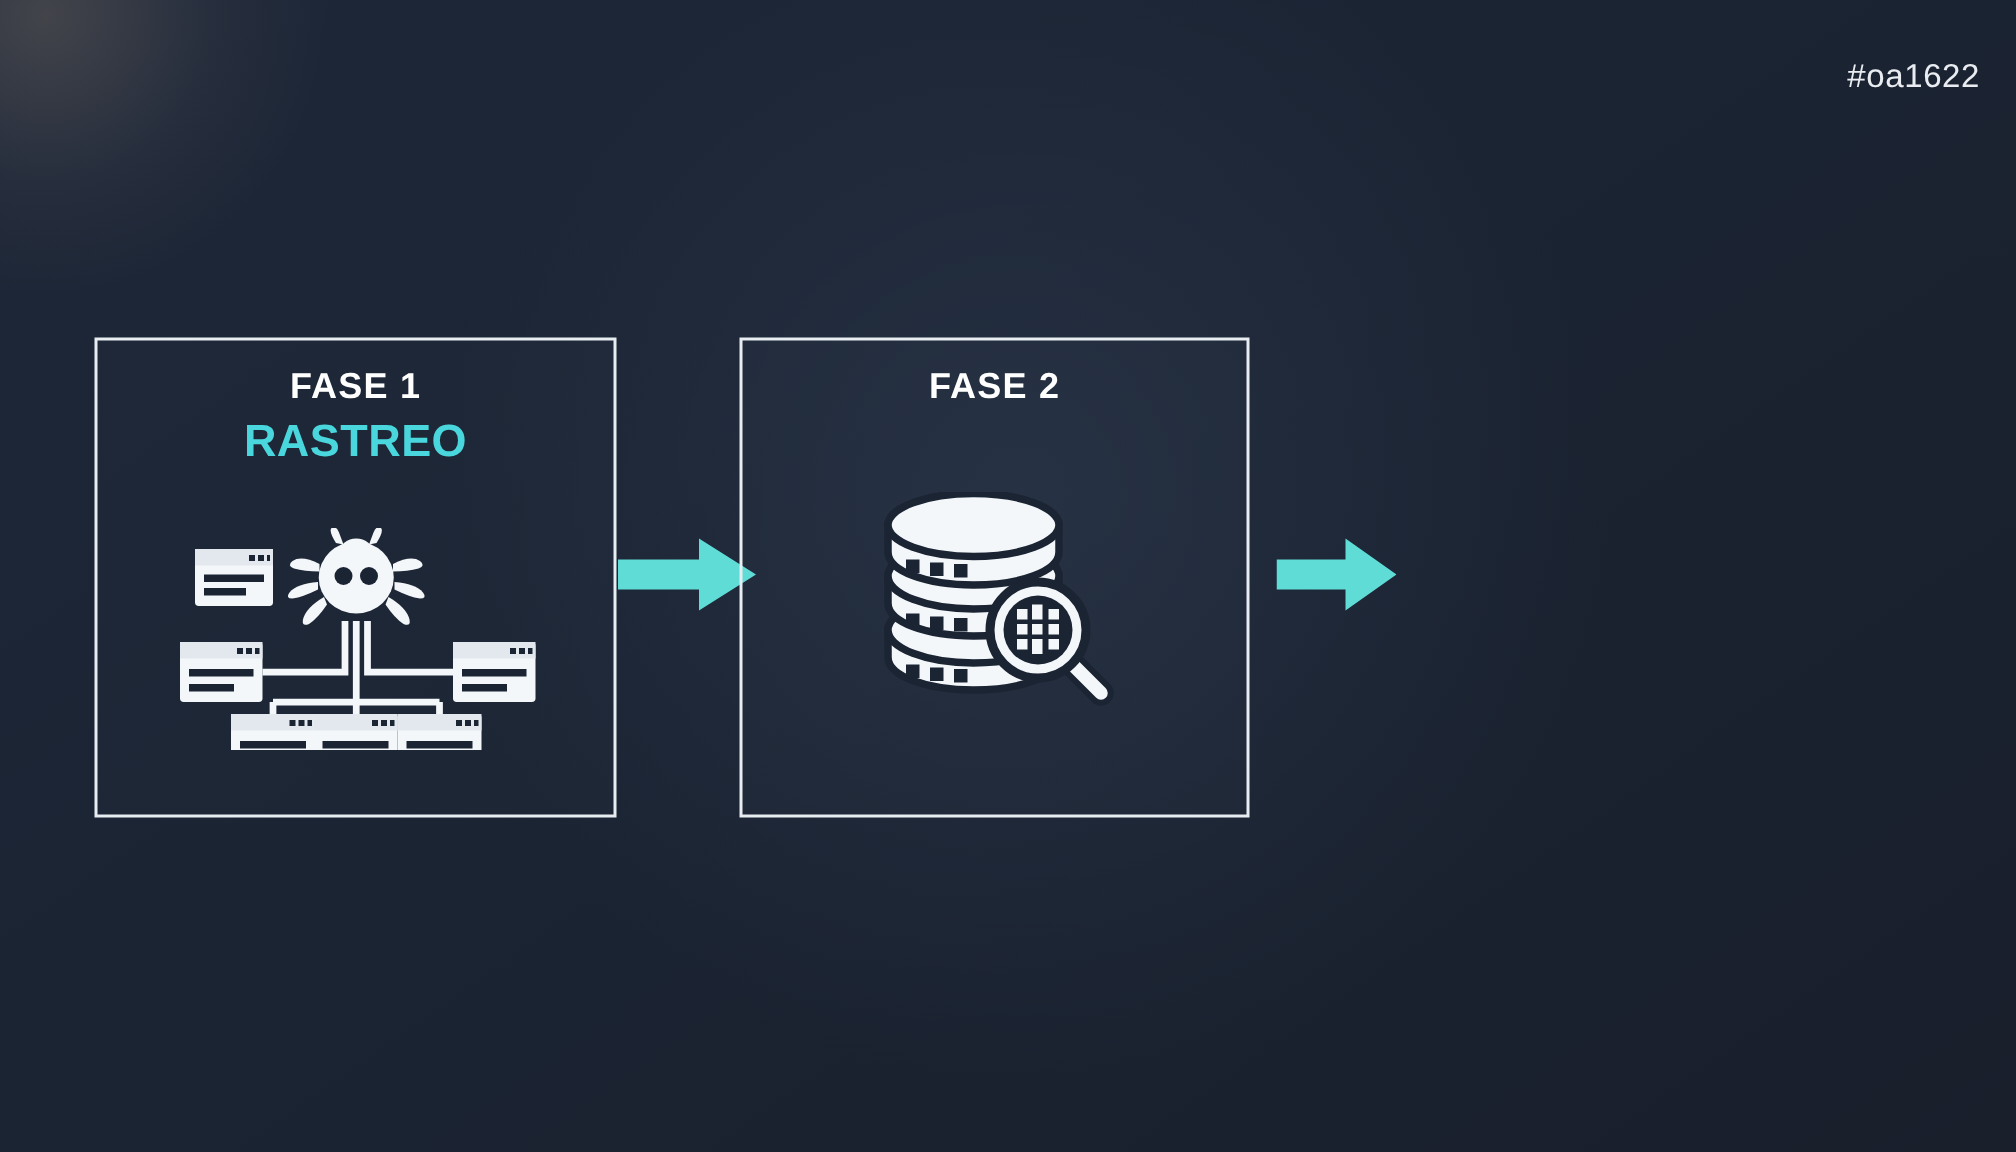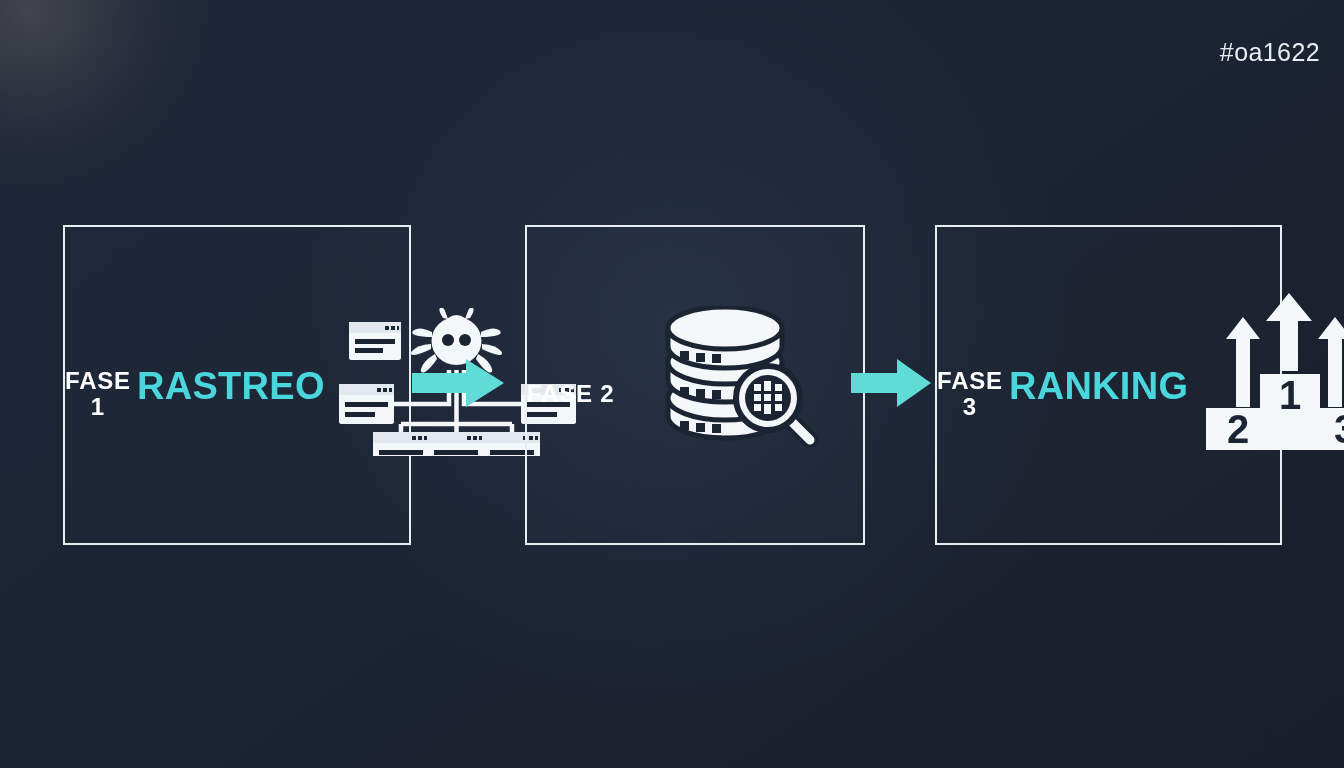--- a/index.html
+++ b/index.html
@@ -15,53 +15,53 @@
     width:1344px; height:768px;
     background:
       radial-gradient(circle 260px at 30px 10px, rgba(214,185,150,0.20) 0%, rgba(160,150,140,0.07) 42%, rgba(27,36,51,0) 72%),
       radial-gradient(circle 560px at 680px 330px, rgba(44,57,78,0.55) 0%, rgba(27,36,51,0) 70%),
       linear-gradient(145deg, #1e2738 0%, #1b2433 45%, #191f2b 100%);
   }
   
   #tag {
     position:absolute; right:24px; top:38px;
     color:#f2f5f8;
-    font-size:25px;
+    font-size:22px;
     letter-spacing:0.4px;
     font-weight:400;
     opacity:0.96;
     white-space:nowrap;
   }
   
   .phase-box {
     position:absolute;
     top:225px;
     height:320px;
     border:2px solid #e8edf2;
     background:rgba(255,255,255,0.012);
     display:flex;
-    flex-direction:row;
+    flex-direction:column;
     align-items:center;
   }
   #box1 { left:63px;  width:348px; }
-  #box2 { left:525px; width:340px; }
+  #box2 { left:493px; width:340px; }
   #box3 { left:935px; width:347px; }
 
   .phase-label {
     color:#ffffff;
     font-size:24px;
     font-weight:bold;
     letter-spacing:0.8px;
     margin-top:18px;
     text-align:center;
     line-height:1.1;
   }
   .phase-title {
     color:#49d7dd;
-    font-size:38px;
+    font-size:30px;
     font-weight:bold;
     letter-spacing:0.3px;
     text-align:center;
     line-height:1.35;
     margin-top:4px;
     padding:0 6px;
   }
   .icon-slot {
     flex:1;
     width:100%;
@@ -241,40 +241,14 @@
           </g>
         </g>
       </svg>
     </div>
   </div>
 
   <svg id="arrow2" class="arrow" viewBox="0 0 80 52">
     <path d="M0 16 L46 16 L46 2 L80 26 L46 50 L46 36 L0 36 Z" fill="#5fdcd6"></path>
   </svg>
 
-  <div id="box3" class="phase-box">
-    <div class="phase-label">FASE 3</div>
-    <div class="phase-title">
-      <div>RANKING</div>
-    </div>
-    <div class="icon-slot">
-      <svg width="198" height="178" viewBox="0 0 198 178">
-        <g fill="#f4f7fa">
-
-          <path d="M86 80 V30 H72 L95 2 L118 30 H104 V80 Z"></path>
-
-          <path d="M42 116 V48 H32 L49 26 L66 48 H56 V116 Z"></path>
-
-          <path d="M134 116 V48 H124 L141 26 L158 48 H148 V116 Z"></path>
-
-          <rect x="66" y="83" width="60" height="42"></rect>
-
-          <rect x="12" y="117" width="168" height="42"></rect>
-
-          <text x="96" y="118" font-family="'Liberation Sans',sans-serif" font-size="40" font-weight="bold" fill="#1b2433" text-anchor="middle">1</text>
-          <text x="44" y="152" font-family="'Liberation Sans',sans-serif" font-size="40" font-weight="bold" fill="#1b2433" text-anchor="middle">2</text>
-          <text x="151" y="152" font-family="'Liberation Sans',sans-serif" font-size="40" font-weight="bold" fill="#1b2433" text-anchor="middle">3</text>
-        </g>
-      </svg>
-    </div>
-  </div>
 
 </div>
 
 </body></html>

